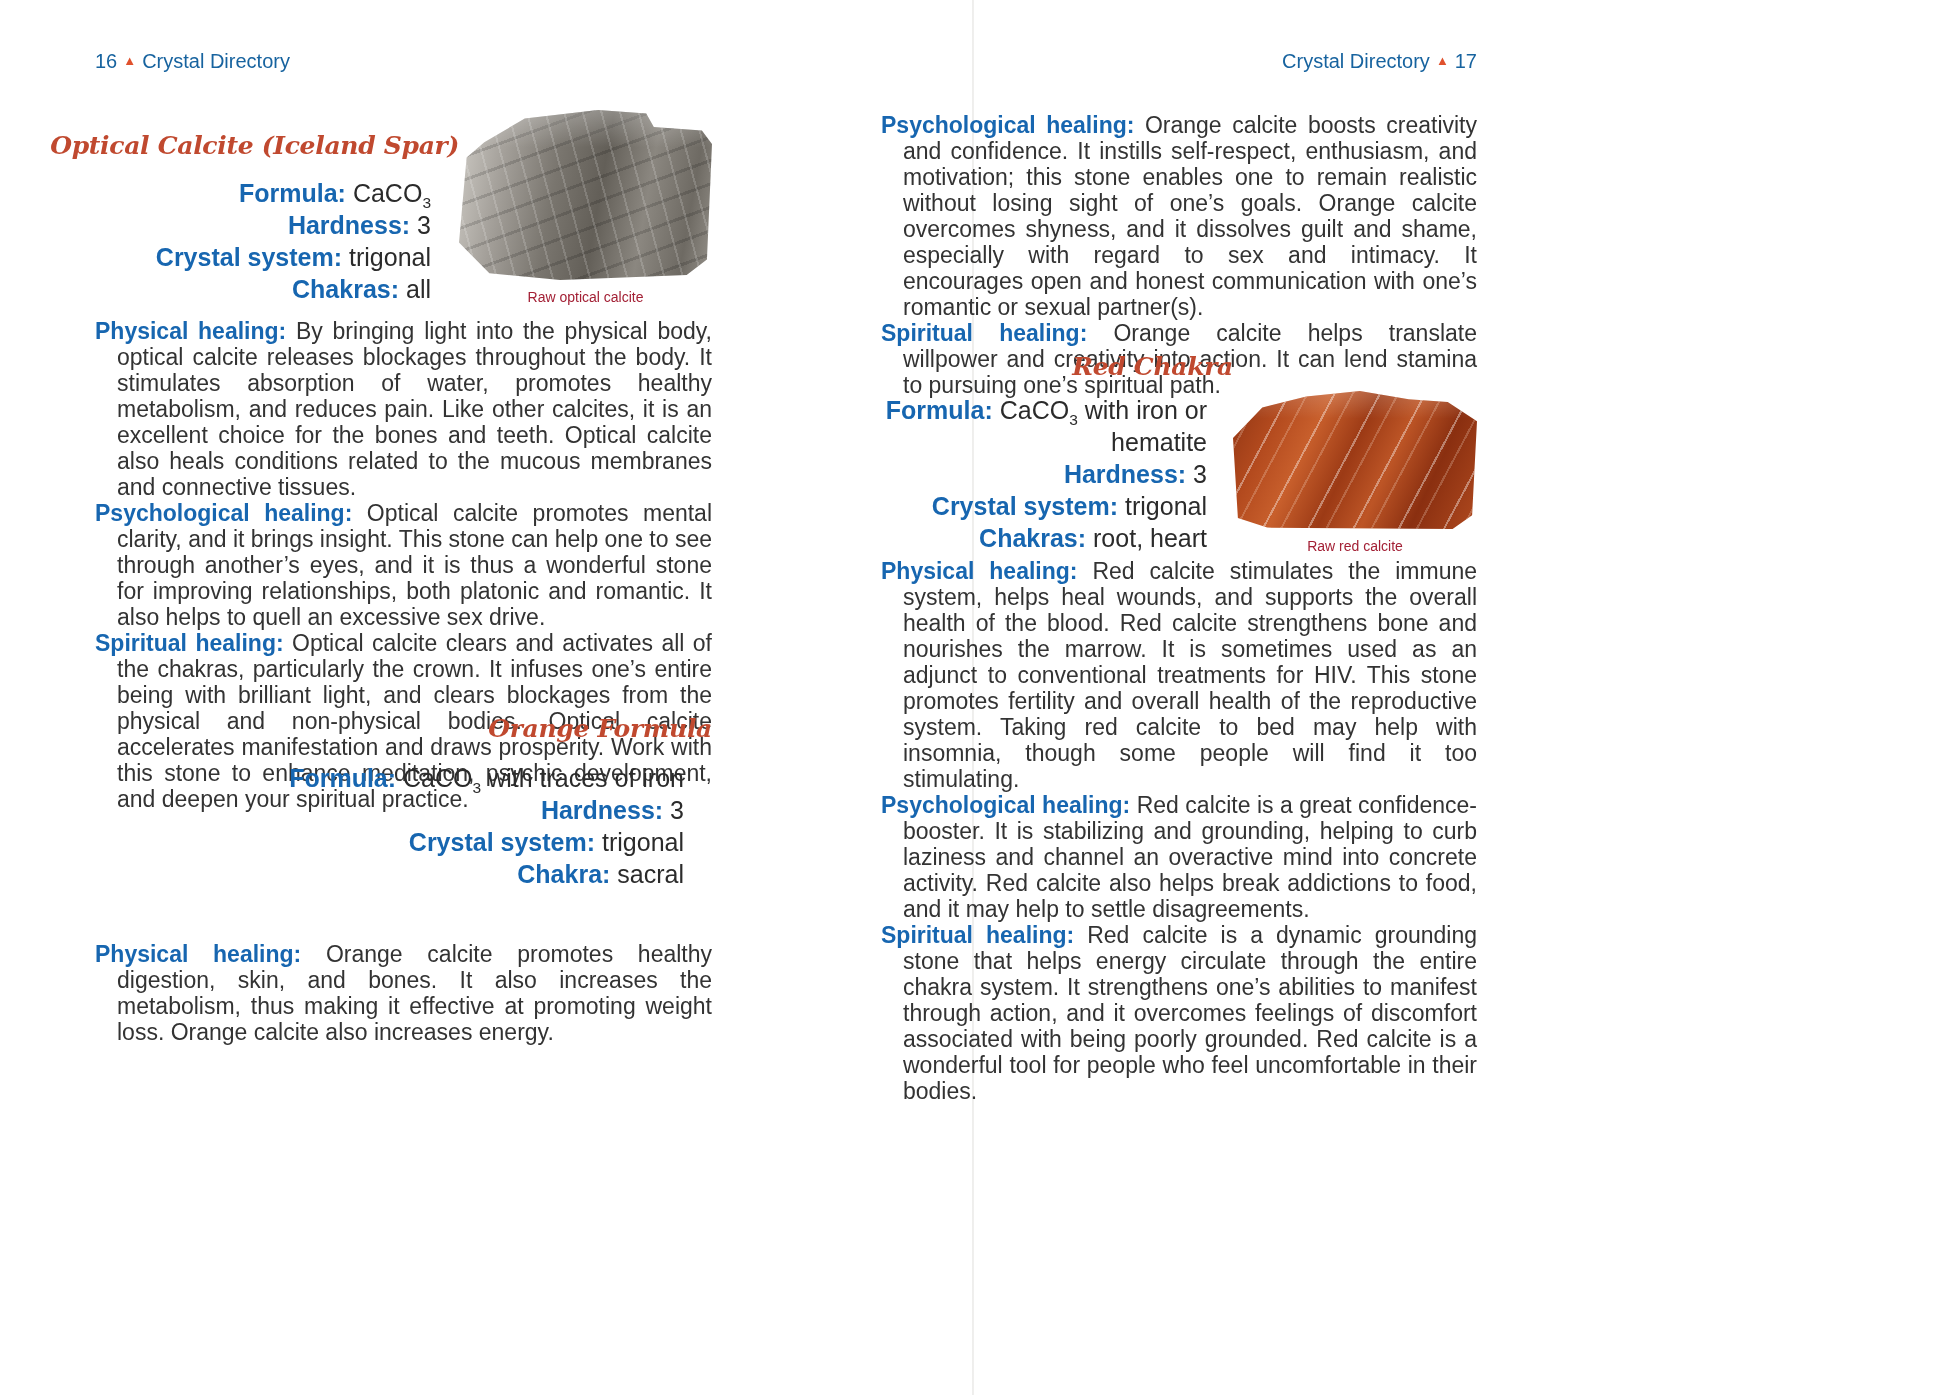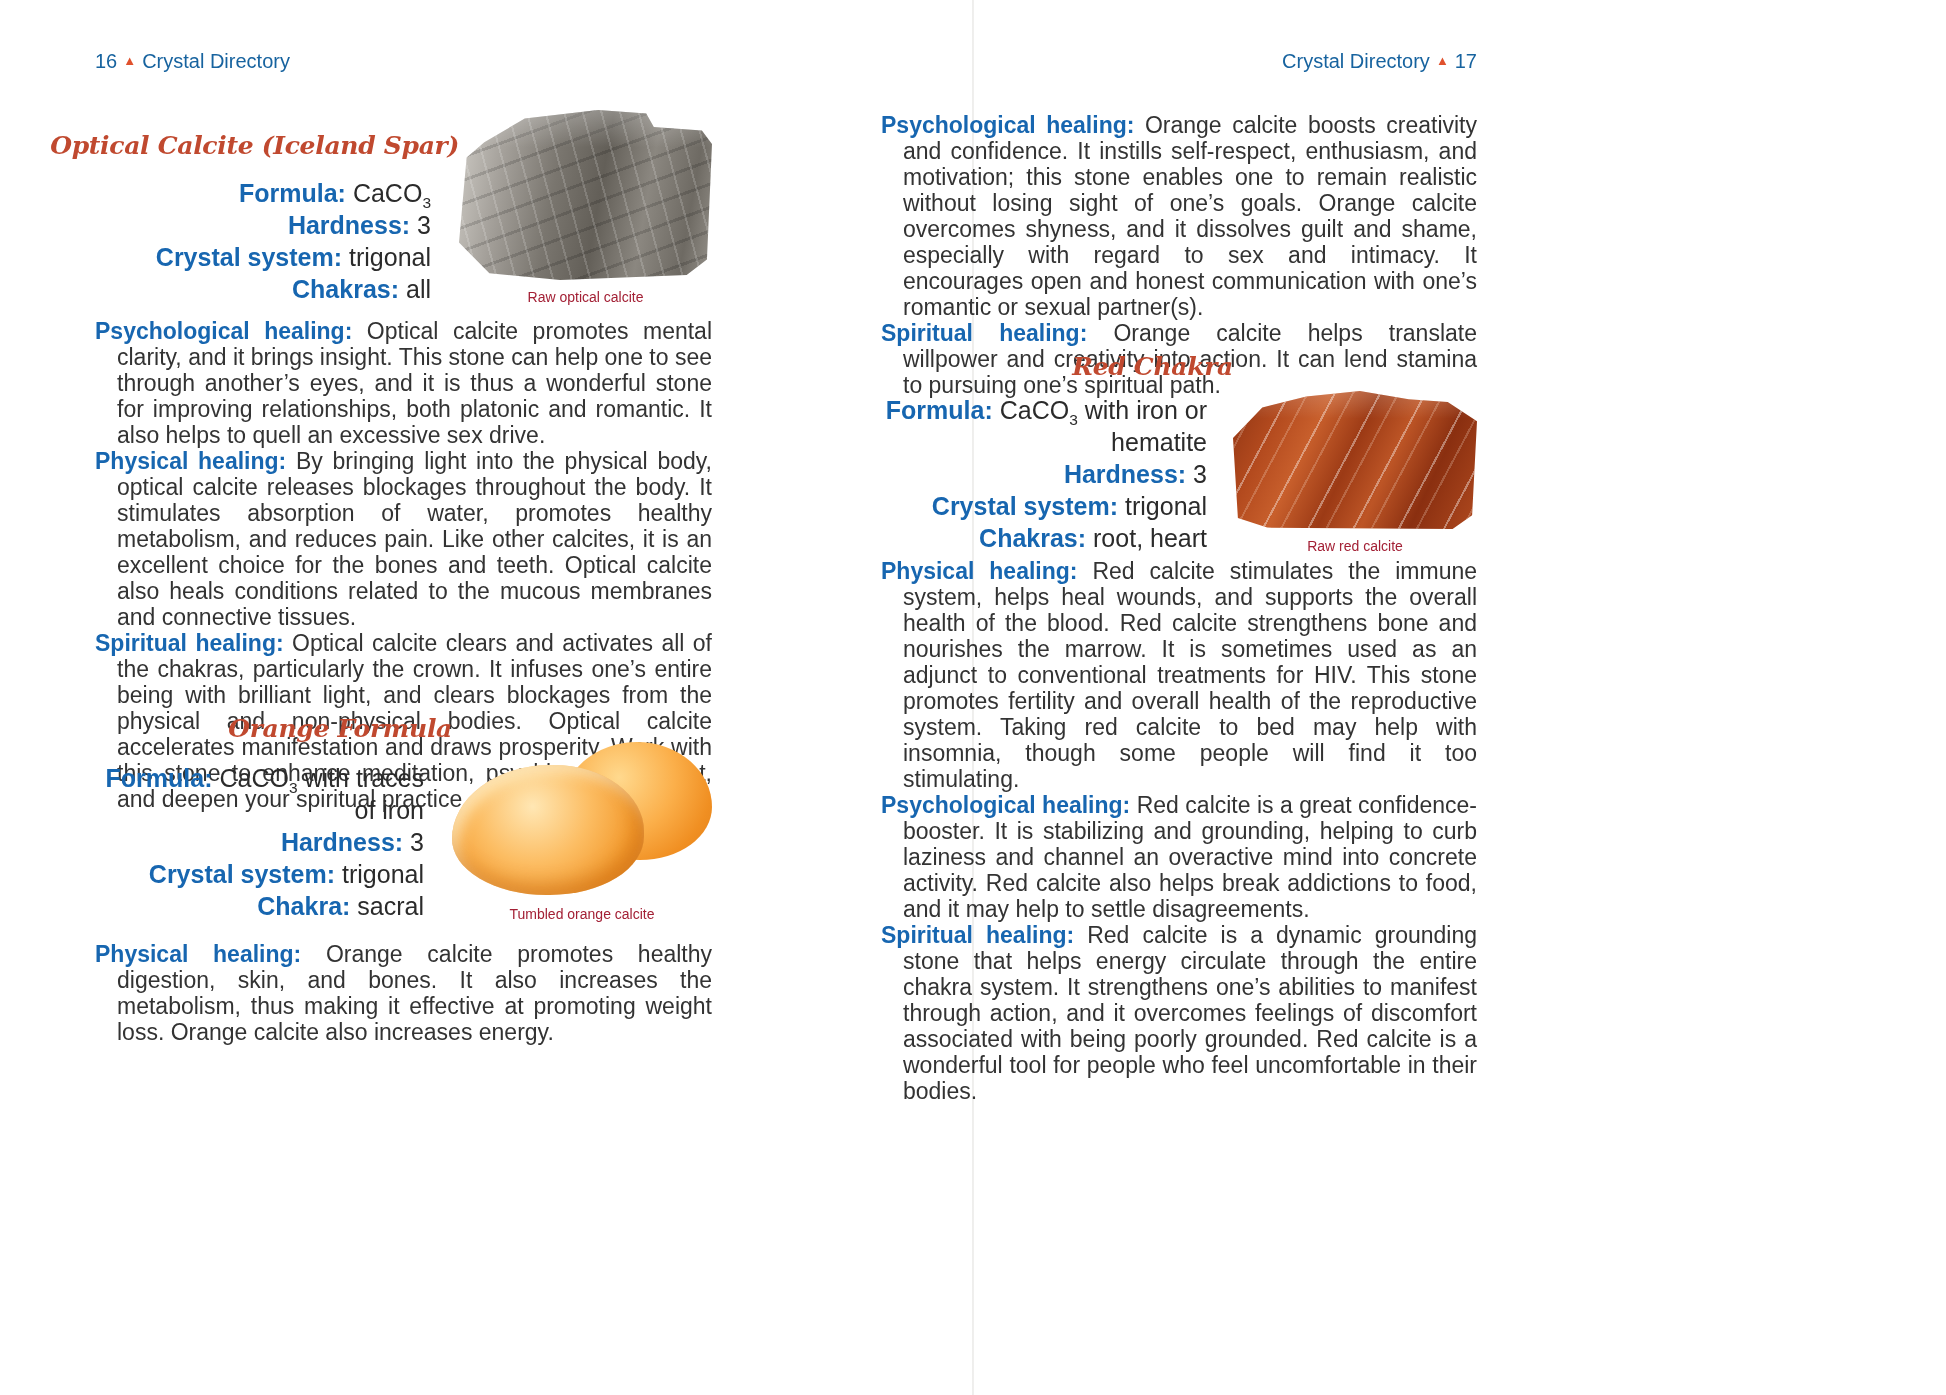--- a/index.html
+++ b/index.html
@@ -108,26 +108,26 @@
     </div>
   </div>
   <figure class="entry-figure">
     <div class="stone-optical"></div>
     <figcaption class="photo-caption">Raw optical calcite</figcaption>
   </figure>
 </section>
 
 <div class="para-block" id="optical-paras">
   <p class="para">
+    <span class="para-label">Physical healing:</span>
+    <span class="para-text">By bringing light into the physical body, optical calcite releases blockages throughout the body. It stimulates absorption of water, promotes healthy metabolism, and reduces pain. Like other calcites, it is an excellent choice for the bones and teeth. Optical calcite also heals conditions related to the mucous membranes and connective tissues.</span>
+  </p>
+  <p class="para">
     <span class="para-label">Psychological healing:</span>
     <span class="para-text">Optical calcite promotes mental clarity, and it brings insight. This stone can help one to see through another’s eyes, and it is thus a wonderful stone for improving relationships, both platonic and romantic. It also helps to quell an excessive sex drive.</span>
-  </p>
-  <p class="para">
-    <span class="para-label">Physical healing:</span>
-    <span class="para-text">By bringing light into the physical body, optical calcite releases blockages throughout the body. It stimulates absorption of water, promotes healthy metabolism, and reduces pain. Like other calcites, it is an excellent choice for the bones and teeth. Optical calcite also heals conditions related to the mucous membranes and connective tissues.</span>
   </p>
   <p class="para">
     <span class="para-label">Spiritual healing:</span>
     <span class="para-text">Optical calcite clears and activates all of the chakras, particularly the crown. It infuses one’s entire being with brilliant light, and clears blockages from the physical and non-physical bodies. Optical calcite accelerates manifestation and draws prosperity. Work with this stone to enhance meditation, psychic development, and deepen your spiritual practice.</span>
   </p>
 </div>
 
 <section class="entry-row" id="orange-row">
   <div class="entry-info">
     <h2 class="entry-title">Orange Formula</h2>
@@ -141,27 +141,20 @@
     </div>
     <div class="prop-row">
       <span class="prop-label">Crystal system:</span>
       <span class="prop-value"><span>trigonal</span></span>
     </div>
     <div class="prop-row">
       <span class="prop-label">Chakra:</span>
       <span class="prop-value"><span>sacral</span></span>
     </div>
   </div>
-  <figure class="entry-figure">
-    <div class="stone-orange-wrap">
-      <div class="stone-orange-back"></div>
-      <div class="stone-orange-front"></div>
-    </div>
-    <figcaption class="photo-caption">Tumbled orange calcite</figcaption>
-  </figure>
 </section>
 
 <div class="para-block" id="orange-paras">
   <p class="para">
     <span class="para-label">Physical healing:</span>
     <span class="para-text">Orange calcite promotes healthy digestion, skin, and bones. It also increases the metabolism, thus making it effective at promoting weight loss. Orange calcite also increases energy.</span>
   </p>
 </div>
 
 <header class="running-head rh-right">

